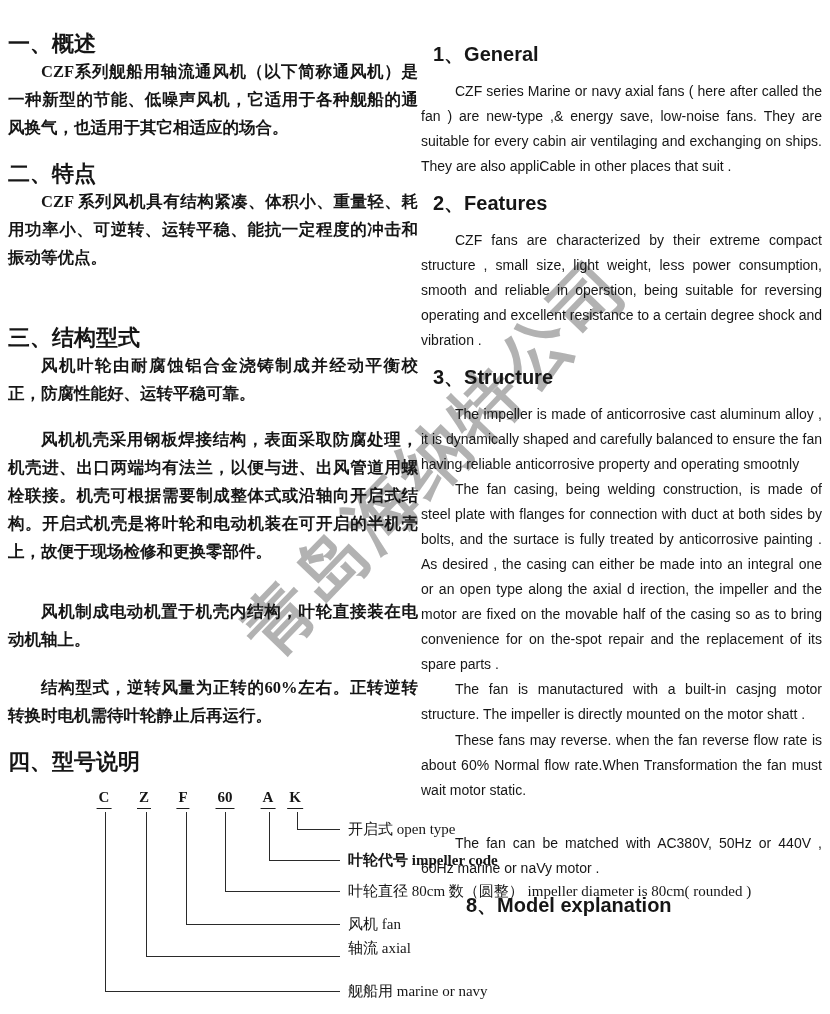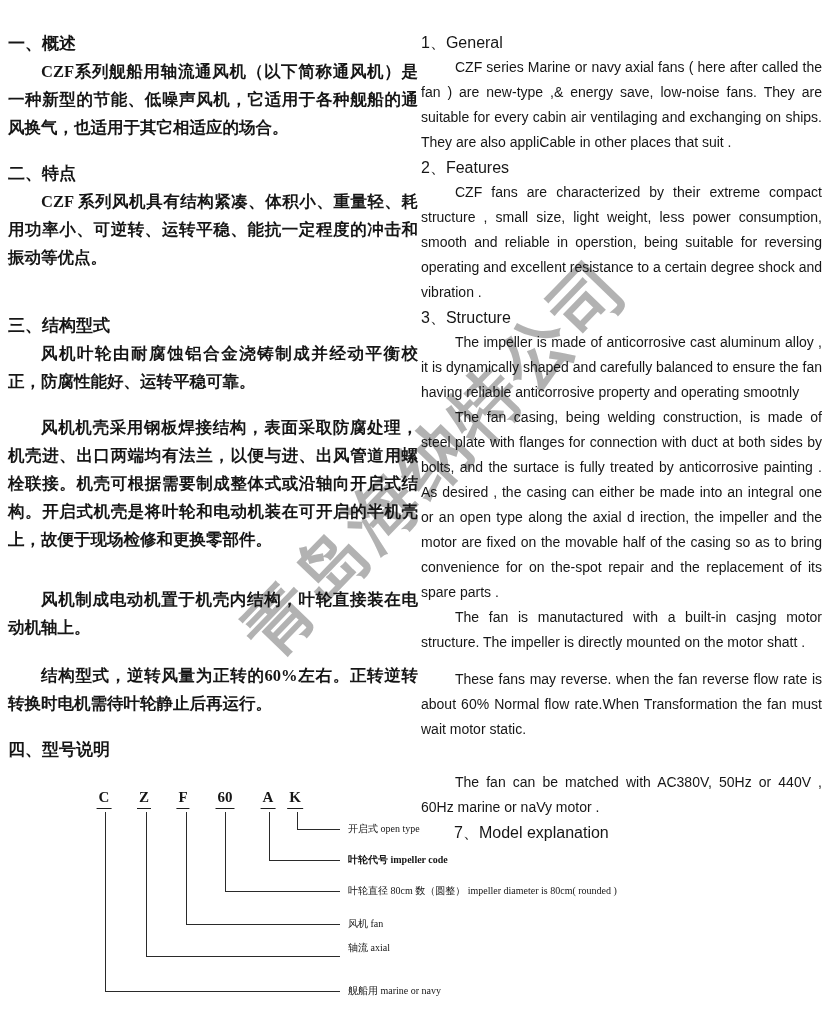--- a/index.html
+++ b/index.html
@@ -33,47 +33,47 @@
     position:absolute;left:8px;top:30px;width:410px;
     font-size:16.5px;font-weight:bold;line-height:28px;
     z-index:2;
   }
   .col-right{
     position:absolute;left:421px;top:30px;width:401px;
     font-family:"Liberation Sans","DejaVu Sans",sans-serif;
     font-size:14px;line-height:25px;
     z-index:2;
   }
-  .col-left h3{margin:0;font-size:17px;line-height:28px;font-weight:bold;}
-  .col-right h3{margin:0;font-size:16px;line-height:25px;font-weight:normal;}
+  .col-left h3{margin:0;font-size:22px;line-height:28px;font-weight:bold;}
+  .col-right h3{margin:12px;font-size:20px;line-height:25px;font-weight:bold;}
   .cnp{margin:0;text-indent:2em;text-align:justify;}
   .enp{margin:0;text-indent:34px;text-align:justify;}
   .mb18{margin-bottom:18px;}
   .mb20{margin-bottom:20px;}
   .mb32{margin-bottom:32px;}
-  .mb42{margin-bottom:40px;}
-  .mt16{margin-top:12px;}
+  .mb42{margin-bottom:52px;}
+  .mt16{margin-top:1px;}
   .mt12{margin-top:28px;}
   .h4-indent{text-indent:33px;}
   
   .diagram{position:absolute;left:0;top:785px;width:830px;height:229px;z-index:2;}
   .code-letter{
     position:absolute;top:4px;height:18px;
     transform:translateX(-50%);
     text-align:center;
     font-size:15px;font-weight:bold;
     border-bottom:1.6px solid #1c1c1c;
     padding:0 2px 1px 2px;
     line-height:17px;
   }
   .vline{position:absolute;width:1.4px;background:#2a2a2a;}
   .hline{position:absolute;height:1.4px;background:#2a2a2a;}
   .branch-label{
     position:absolute;left:348px;height:20px;line-height:20px;
-    font-size:10px;white-space:nowrap;
+    font-size:15px;white-space:nowrap;
     font-family:"Liberation Serif","DejaVu Serif",serif;
   }
 </style>
 </head>
 <body>
 
 <div class="page">
 
   <div class="watermark">青岛海纳特公司</div>
 
@@ -100,21 +100,21 @@
     <h3>2、Features</h3>
     <p class="enp">CZF fans are characterized by their extreme compact structure , small  size, light weight, less power consumption, smooth and reliable in operstion, being suitable for reversing operating and excellent resistance to a certain degree shock and vibration .</p>
 
     <h3>3、Structure</h3>
     <p class="enp">The impeller is made of anticorrosive cast aluminum alloy , it is dynamically shaped and carefully balanced to ensure the fan having reliable anticorrosive property and operating smootnly</p>
     <p class="enp">The fan casing, being welding construction, is made of steel plate with flanges for connection with duct at both sides by bolts, and the surtace is fully treated by anticorrosive painting . As desired , the casing can either be made into an integral one or an open type along the axial d irection, the impeller and the motor are fixed on the movable half of the casing so as to bring convenience for on the-spot repair and the replacement of its spare parts .</p>
     <p class="enp">The fan is manutactured with a built-in casjng motor structure. The impeller is directly mounted on the motor shatt .</p>
     <p class="enp mt16">These fans may reverse. when the fan reverse flow rate is about 60% Normal flow rate.When Transformation the fan must wait motor static.</p>
     <p class="enp mt12">The fan can be matched with AC380V, 50Hz or 440V , 60Hz marine or naVy motor .</p>
 
-    <h3 class="h4-indent">7、Model explanation</h3>
+    <h3 class="h4-indent">8、Model explanation</h3>
   </div>
 
   <div class="diagram">
 
     <span class="code-letter" style="left:104px;">C</span>
     <span class="code-letter" style="left:144px;">Z</span>
     <span class="code-letter" style="left:183px;">F</span>
     <span class="code-letter" style="left:225px;">60</span>
     <span class="code-letter" style="left:268px;">A</span>
     <span class="code-letter" style="left:295px;">K</span>

